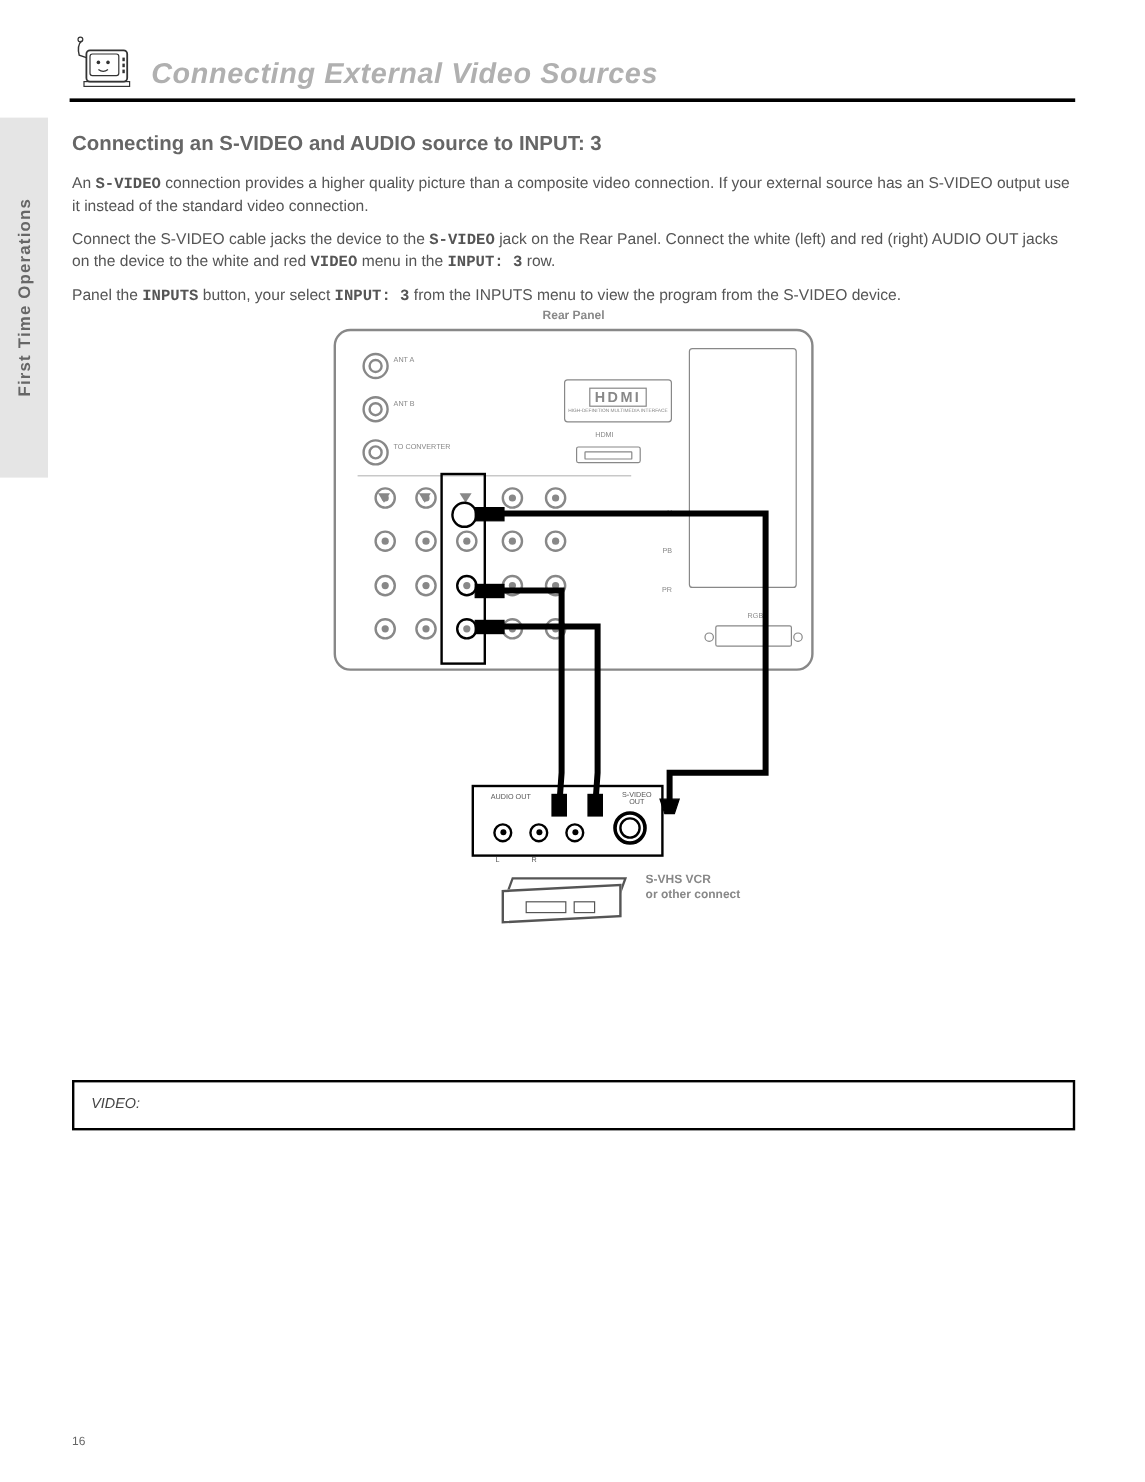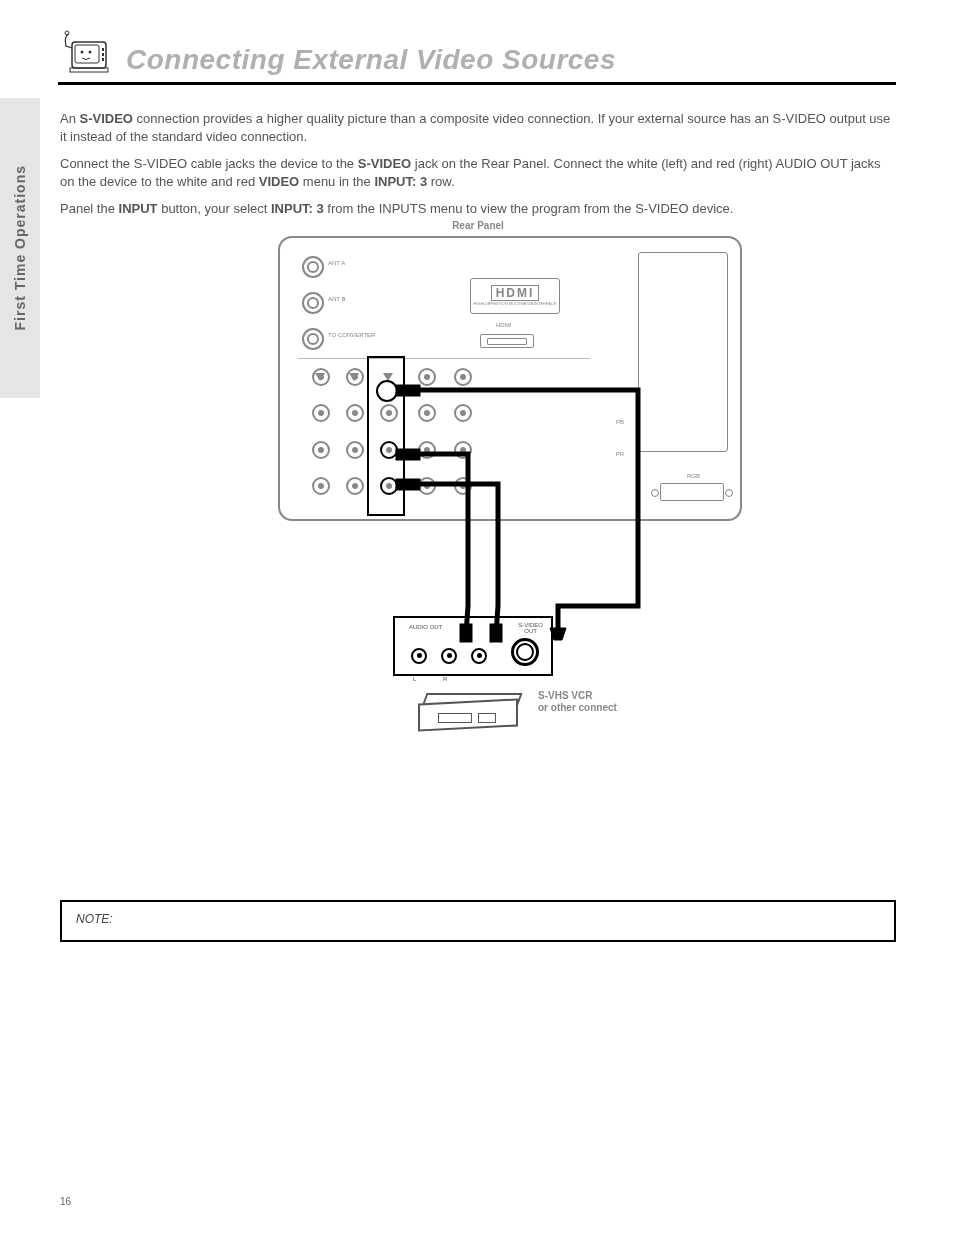--- a/index.html
+++ b/index.html
@@ -36,21 +36,21 @@
     left: 58px;
     right: 58px;
     height: 60px;
     border-bottom: 3px solid #000;
     display: flex;
     align-items: flex-end;
     padding-bottom: 6px;
   }
   .mascot-icon { width: 56px; height: 50px; margin-right: 12px; }
   .header-title {
-    font-size: 28px;
+    font-size: 24px;
     font-weight: bold;
     font-style: italic;
     color: #b0b0b0;
     letter-spacing: 0.5px;
   }
   .content {
     position: absolute;
     top: 110px;
     left: 60px;
     right: 58px;
@@ -60,31 +60,31 @@
     font-weight: bold;
     color: #666;
     margin-bottom: 14px;
   }
   .body-text {
     font-size: 13px;
     line-height: 1.35;
     color: #555;
     margin-bottom: 10px;
   }
-  .body-text strong { color: #555; font-weight: bold; }
+  .body-text strong { color: #555; font-weight: bold; font-family: Liberation Mono, monospace; }
   .diagram-area {
     position: relative;
     width: 640px;
     height: 505px;
     margin: 18px auto 0;
   }
   .tv-panel {
     position: absolute;
     top: 0; left: 120px;
-    width: 464px; height: 285px;
+    width: 400px; height: 285px;
     border: 2px solid #888;
     border-radius: 14px;
     background: #fff;
     padding-left: 44px;
   }
   .panel-label-top {
     position: absolute; top: -16px; left: 50%;
     transform: translateX(-50%);
     font-size: 10px; color: #888; font-weight: bold;
   }
@@ -230,31 +230,32 @@
     <path d="M10 8 Q6 12 8 20 L14 22" fill="none" stroke="#333" stroke-width="1.2"></path>
     <circle cx="9" cy="7" r="2" fill="none" stroke="#333"></circle>
     <rect x="44" y="22" width="2" height="3" fill="#333"></rect>
     <rect x="44" y="27" width="2" height="3" fill="#333"></rect>
     <rect x="44" y="32" width="2" height="3" fill="#333"></rect>
   </svg>
   <div class="header-title">Connecting External Video Sources</div>
 </div>
 
 <div class="content">
+  <div class="section-title">Connecting an S-VIDEO and AUDIO source to INPUT: 3</div>
 
   <p class="body-text">
     <span>An </span><strong>S-VIDEO</strong><span> connection provides a higher quality picture than a composite video connection. If your external source has an S-VIDEO output use it instead of the standard video connection.</span>
   </p>
 
   <p class="body-text">
     <span>Connect the S-VIDEO cable jacks the device to the </span><strong>S-VIDEO</strong><span> jack on the Rear Panel. Connect the white (left) and red (right) AUDIO OUT jacks on the device to the white and red </span><strong>VIDEO</strong><span> menu in the </span><strong>INPUT: 3</strong><span> row.</span>
   </p>
 
   <p class="body-text">
-    <span>Panel the </span><strong>INPUT</strong><span> button, your select </span><strong>INPUT: 3</strong><span> from the INPUTS menu to view the program from the S-VIDEO device.</span>
+    <span>Panel the </span><strong>INPUTS</strong><span> button, your select </span><strong>INPUT: 3</strong><span> from the INPUTS menu to view the program from the S-VIDEO device.</span>
   </p>
 
   <div class="diagram-area">
     <div class="panel-label-top">Rear Panel</div>
 
     <div class="tv-panel">
 
       <div class="ant-group">
         <div class="ant-jack"></div>
         <div class="ant-jack"></div>
@@ -355,16 +356,16 @@
       <div class="device-body"></div>
       <div class="device-slot"></div>
       <div class="device-btn"></div>
     </div>
     <div class="device-label" style="white-space:pre-line">S-VHS VCR
 or other connect</div>
   </div>
 </div>
 
 <div class="note-box">
-  <div class="note-title">NOTE:</div>
+  <div class="note-title">VIDEO:</div>
 </div>
 
 <div class="page-num">16</div>
 
 </body></html>

